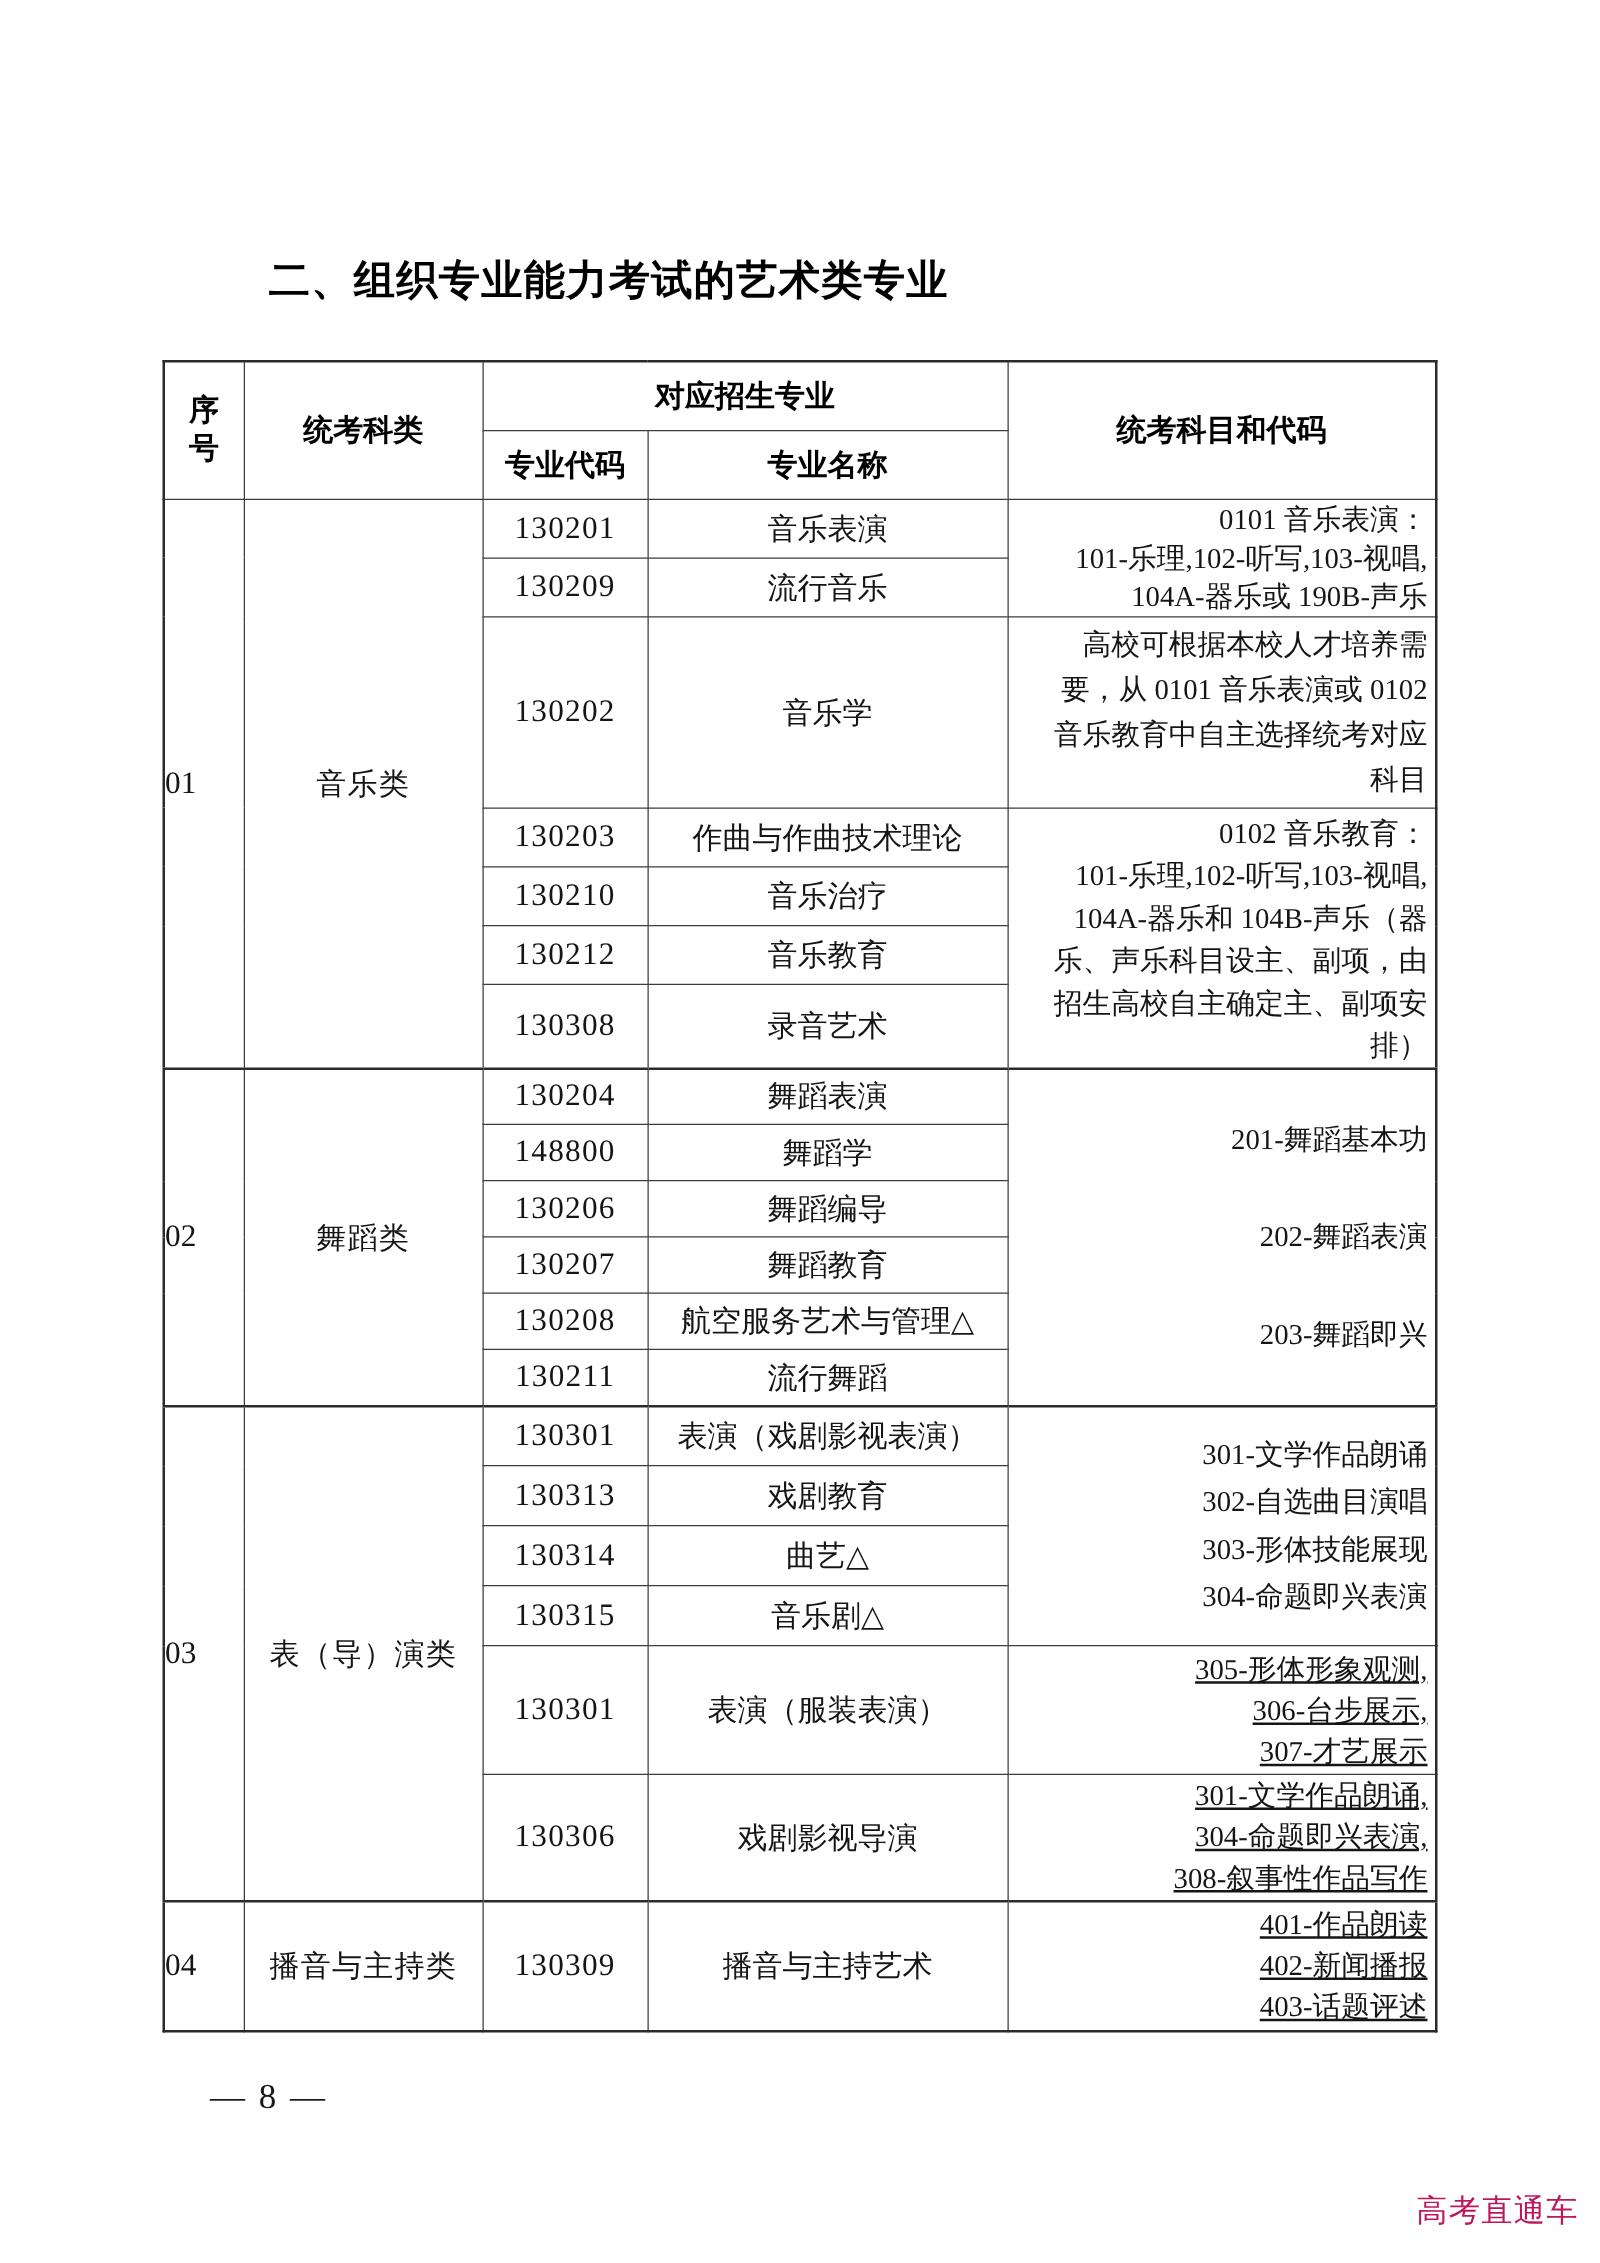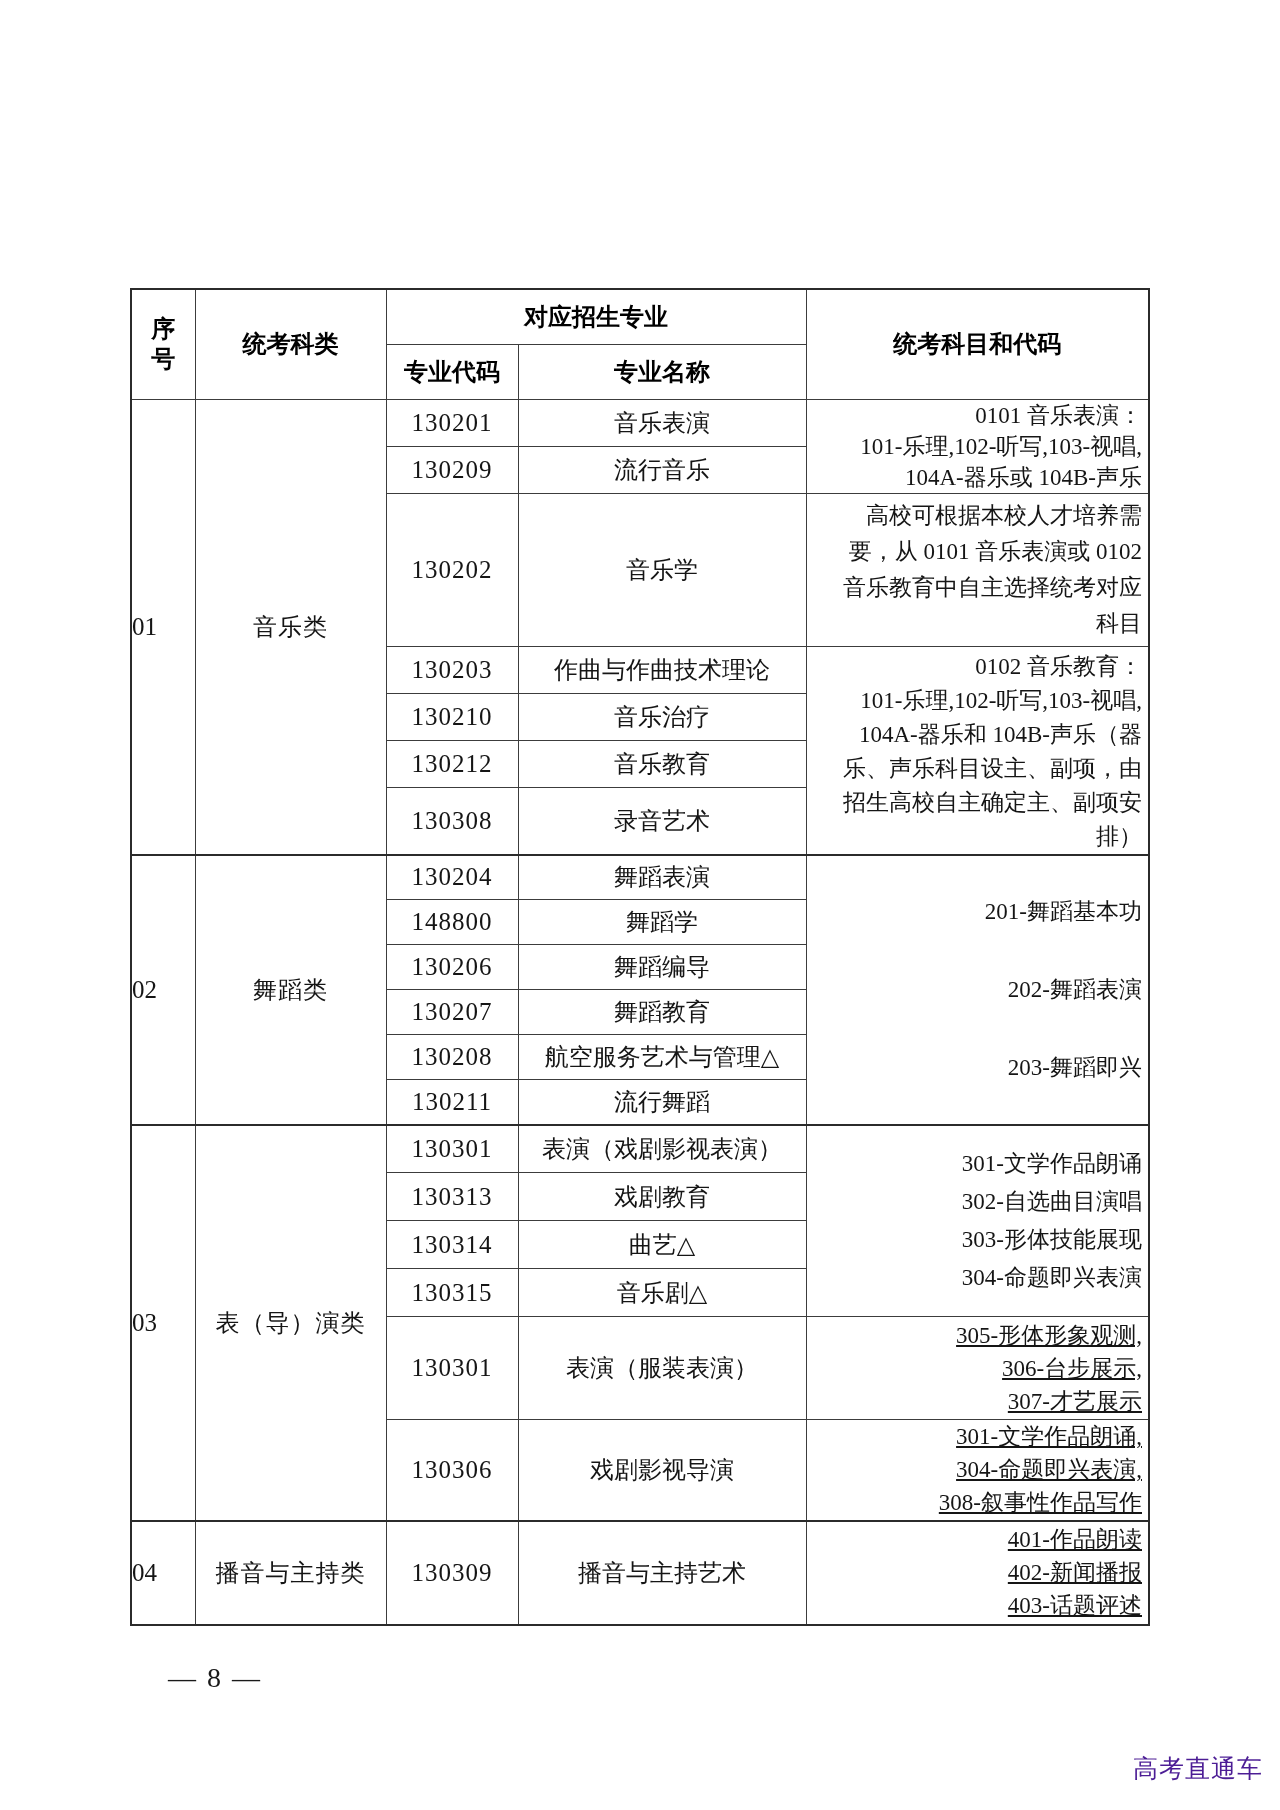--- a/index.html
+++ b/index.html
@@ -52,30 +52,31 @@
   .c301 .line{line-height:38px;}
   .c3line .line{line-height:33px;text-decoration:underline;}
   .footer{
     position:absolute;left:168px;top:1662px;
     font-size:28px;color:#1a1a1a;letter-spacing:2px;
     font-family:"Liberation Serif","DejaVu Serif",serif;
   }
   .watermark{
     position:absolute;left:1133px;top:1752px;
     font-family:"Liberation Sans","DejaVu Sans",sans-serif;
-    font-size:25px;color:#4c1d95;letter-spacing:1px;
+    font-size:25px;color:#be185d;letter-spacing:1px;
     text-shadow:1px 1px 0 #ffffff;
     white-space:nowrap;
   }
 </style>
 </head>
 <body>
 
 <div class="page">
 
+  <h1 class="title">二、组织专业能力考试的艺术类专业</h1>
 
   <table class="main">
     <colgroup>
       <col style="width:64px">
         <col style="width:191px">
         <col style="width:132px">
         <col style="width:288px">
         <col style="width:343px">
     </colgroup>
 
@@ -98,21 +99,21 @@
 
     <tr style="height:47px">
       <td class="seq" rowspan="7">01</td>
       <td class="cat" rowspan="7">音乐类</td>
       <td class="code">130201</td>
       <td class="name">音乐表演</td>
       <td class="subj" rowspan="2">
             <div class="lines c0101">
               <div class="line">0101 音乐表演：</div>
               <div class="line">101-乐理,102-听写,103-视唱,</div>
-              <div class="line">104A-器乐或 104B-声乐</div>
+              <div class="line">104A-器乐或 190B-声乐</div>
             </div>
           </td>
     </tr>
     <tr style="height:47px">
       <td class="code">130209</td>
       <td class="name">流行音乐</td>
     </tr>
     <tr style="height:153px">
       <td class="code">130202</td>
       <td class="name">音乐学</td>

